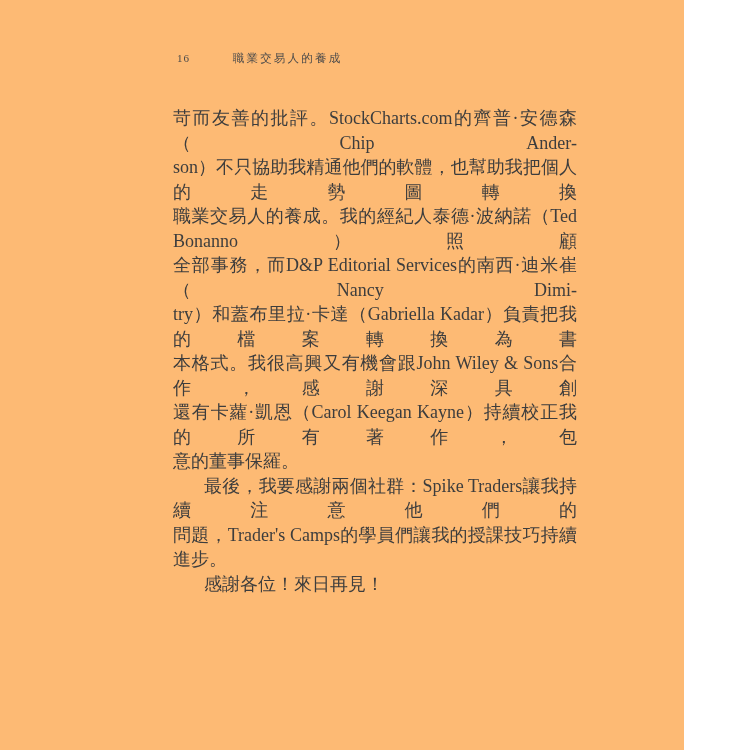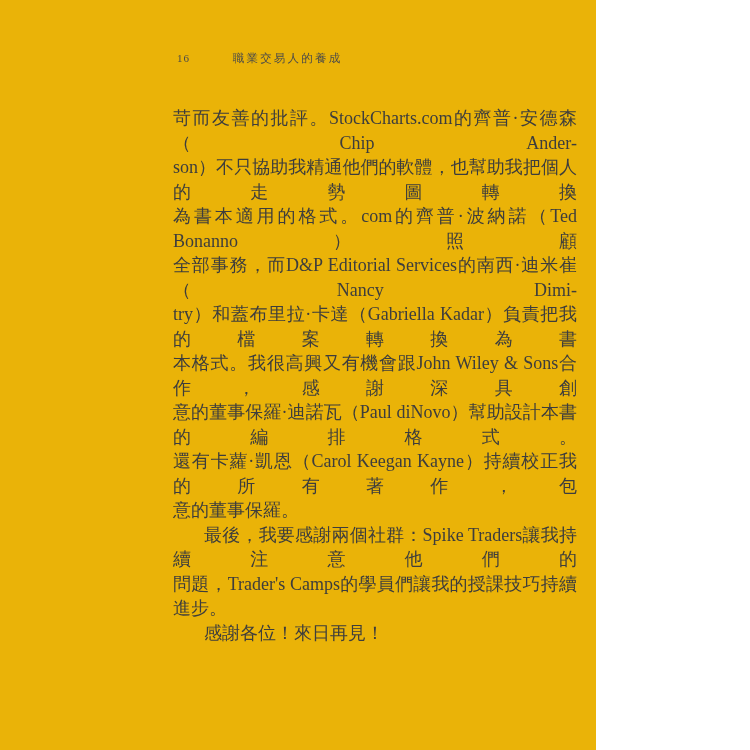--- a/index.html
+++ b/index.html
@@ -3,23 +3,23 @@
 <meta charset="utf-8">
 <style>
   * { margin: 0; padding: 0; box-sizing: border-box; }
   html, body { width: 750px; height: 750px; }
   body {
     background: #ffffff;
     font-family: "Liberation Serif", "DejaVu Serif", serif;
   }
   .page {
     position: relative;
-    width: 596px;
+    width: 684px;
     height: 750px;
-    background: #eab308;
+    background: #fdba74;
     overflow: hidden;
   }
   .running-head {
     position: absolute;
     left: 177px;
     top: 51px;
     font-size: 11px;
     color: #4a4a4a;
     white-space: nowrap;
   }
@@ -63,25 +63,24 @@
   <div class="running-head">
     <span class="pgnum">16</span>
     <span class="btitle">職業交易人的養成</span>
   </div>
 
   <div class="content">
 
     <div>
       <span class="ln jl">苛而友善的批評。StockCharts.com的齊普·安德森（Chip Ander-</span>
       <span class="ln jl">son）不只協助我精通他們的軟體，也幫助我把個人的走勢圖轉換</span>
-      <span class="ln jl">為書本適用的格式。com的齊普·波納諾（Ted Bonanno）照顧</span>
+      <span class="ln jl">職業交易人的養成。我的經紀人泰德·波納諾（Ted Bonanno）照顧</span>
       <span class="ln jl">全部事務，而D&amp;P Editorial Services的南西·迪米崔（Nancy Dimi-</span>
       <span class="ln jl">try）和蓋布里拉·卡達（Gabriella Kadar）負責把我的檔案轉換為書</span>
       <span class="ln jl">本格式。我很高興又有機會跟John Wiley &amp; Sons合作，感謝深具創</span>
-      <span class="ln jl">意的董事保羅·迪諾瓦（Paul diNovo）幫助設計本書的編排格式。</span>
       <span class="ln jl">還有卡蘿·凱恩（Carol Keegan Kayne）持續校正我的所有著作，包</span>
       <span class="ln">意的董事保羅。</span>
     </div>
 
     <div>
       <span class="ln jl indent">最後，我要感謝兩個社群：Spike Traders讓我持續注意他們的</span>
       <span class="ln">問題，Trader's Camps的學員們讓我的授課技巧持續進步。</span>
     </div>
 
     <div>

